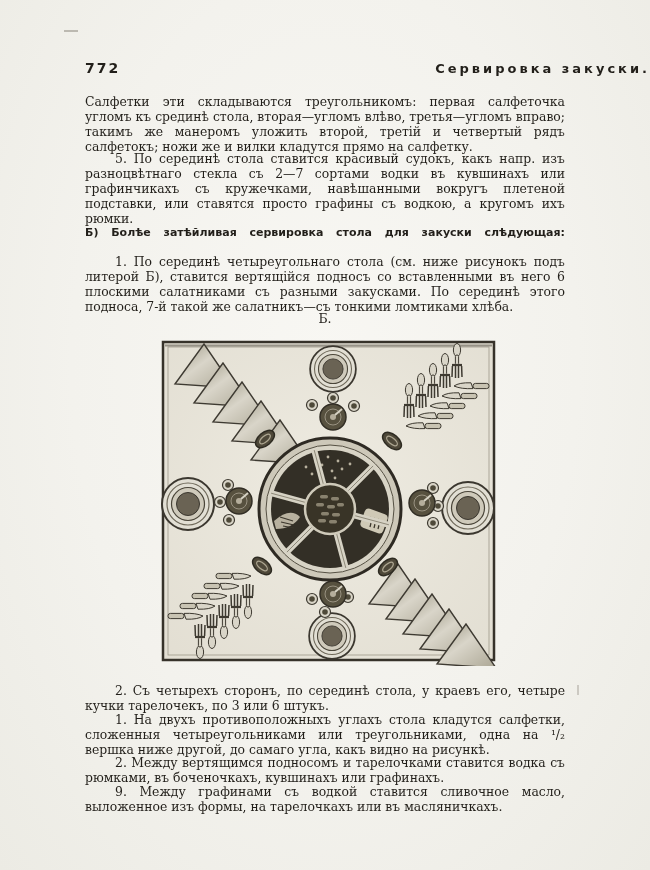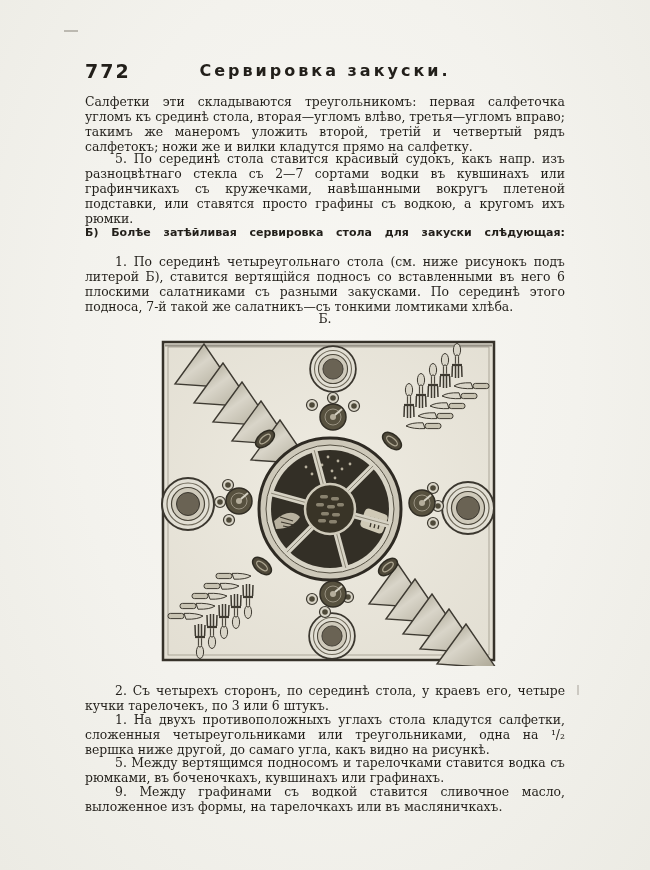--- a/index.html
+++ b/index.html
@@ -5,26 +5,26 @@
   html,body{margin:0;padding:0;}
   body{width:650px;height:870px;background:#ffffff;}
   .page{
     position:relative;width:650px;height:870px;overflow:hidden;
     background:radial-gradient(ellipse at 50% 42%, #f8f7f3 0%, #f3f2ed 55%, #ecebe4 100%);
     font-family:"DejaVu Serif","DejaVu Sans",serif;color:#221f1a;
   }
   .pnum{
     position:absolute;left:85px;top:60px;
     font-family:"DejaVu Sans","Liberation Sans",sans-serif;
-    font-weight:bold;font-size:19px;letter-spacing:2px;
+    font-weight:bold;font-size:14px;letter-spacing:2px;
   }
   .rtitle{
-    position:absolute;left:0;right:0;top:61px;text-align:center;
+    position:absolute;left:0;right:0;top:61px;text-align:right;
     font-family:"DejaVu Sans","Liberation Sans",sans-serif;
-    font-weight:bold;font-size:16px;letter-spacing:3px;
+    font-weight:bold;font-size:13px;letter-spacing:3px;
   }
   .para{
     position:absolute;left:85px;width:480px;margin:0;
     text-align:justify;font-size:12.4px;line-height:15px;
   }
   .indent{text-indent:30px;}
   #p0{top:94px;}
   #p5a{top:151px;}
   .bhead{
     position:absolute;left:85px;width:480px;top:226px;margin:0;
@@ -251,16 +251,16 @@
             <rect x="-12" y="10" width="8" height="3.4" rx="1.6"></rect>
             <rect x="-1" y="11" width="8" height="3.4" rx="1.6"></rect>
           </g>
         </g>
       </g>
     </svg>
   </div>
 
   <p class="para indent" id="p2">2. Съ четырехъ сторонъ, по серединѣ стола, у краевъ его, четыре кучки тарелочекъ, по 3 или 6 штукъ.</p>
   <p class="para indent" id="p3">1. На двухъ противоположныхъ углахъ стола кладутся салфетки, сложенныя четыреугольниками или треугольниками, одна на ¹/₂ вершка ниже другой, до самаго угла, какъ видно на рисункѣ.</p>
-  <p class="para indent" id="p5b">5. Между вертящимся подносомъ и тарелочками ставится водка съ рюмками, въ боченочкахъ, кувшинахъ или графинахъ.</p>
+  <p class="para indent" id="p5b">2. Между вертящимся подносомъ и тарелочками ставится водка съ рюмками, въ боченочкахъ, кувшинахъ или графинахъ.</p>
   <p class="para indent" id="p6">9. Между графинами съ водкой ставится сливочное масло, выложенное изъ формы, на тарелочкахъ или въ масляничкахъ.</p>
 
 </div>
 
 </body></html>

